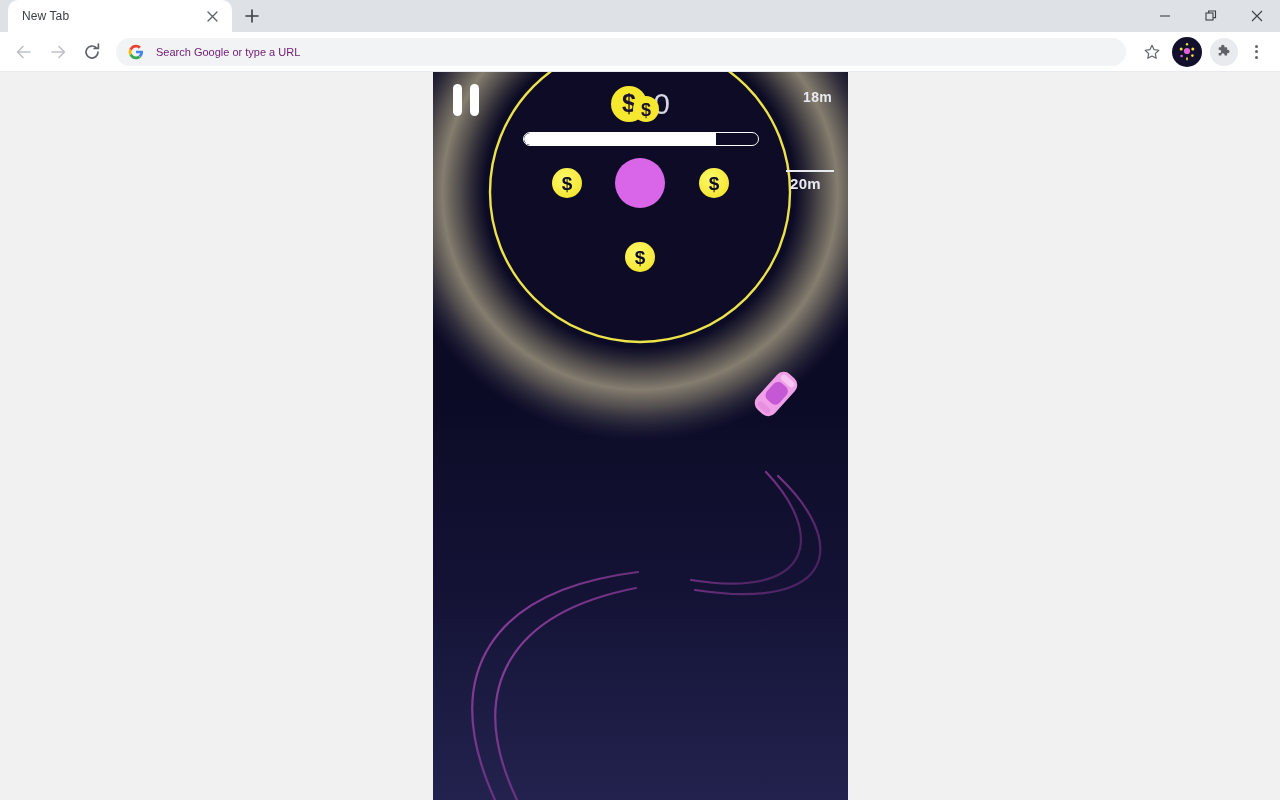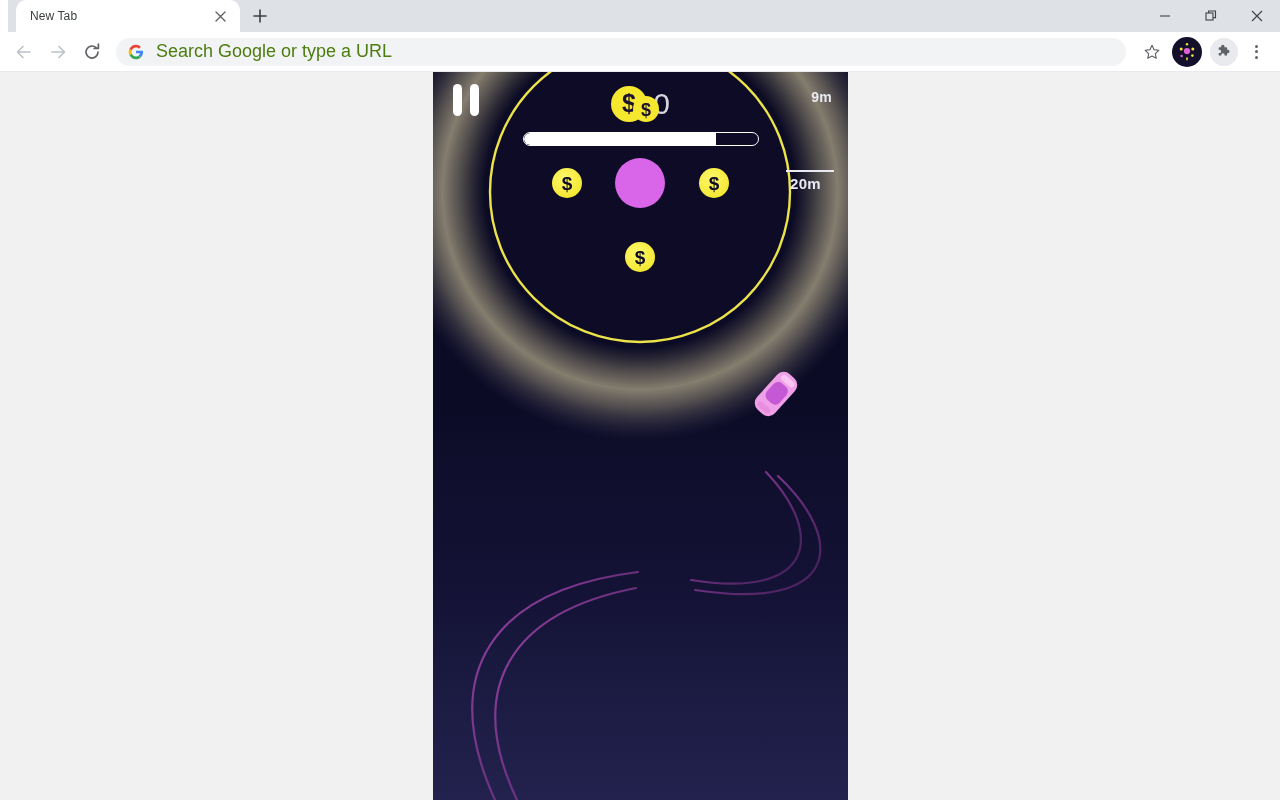--- a/index.html
+++ b/index.html
@@ -8,21 +8,21 @@
     font-family:"Liberation Sans", sans-serif;
     background:#ffffff;
   }
 
   
   #browser-window { width:1280px; height:800px; display:flex; flex-direction:column; background:#ffffff; }
 
   
   .tabstrip {
     height:32px; background:#dee1e6; display:flex; align-items:flex-end;
-    position:relative; flex:0 0 32px;margin-left:8px;
+    position:relative; flex:0 0 32px;
   }
   .tab {
     width:224px; height:32px; background:#ffffff;
     border-radius:10px 10px 0 0; display:flex; align-items:center;
     padding:0 10px 0 14px; position:relative; margin-left:8px;
   }
   .tab-title {
     flex:1; font-size:12px; color:#3c4043; white-space:nowrap;
     overflow:hidden; text-overflow:ellipsis; letter-spacing:.1px;
   }
@@ -53,21 +53,21 @@
     width:32px; height:32px; border-radius:50%; display:flex;
     align-items:center; justify-content:center; margin-right:2px; color:#5f6368;
   }
   .nav-btn.disabled { color:#bdc1c6; }
   .nav-btn svg { display:block; }
   .omnibox {
     flex:1; height:28px; background:#f1f3f4; border-radius:14px;
     display:flex; align-items:center; padding:0 12px; margin:0 8px 0 6px;
   }
   .g-icon { width:16px; height:16px; margin-right:12px; flex:0 0 16px; }
-  .omnibox-text { font-size:18px; color:#4d7c0f; white-space:nowrap; }
+  .omnibox-text { font-size:11px; color:#701a75; white-space:nowrap; }
   .tb-icon {
     width:32px; height:32px; border-radius:50%; display:flex;
     align-items:center; justify-content:center; margin-left:2px; color:#5f6368;
   }
   .tb-icon svg { display:block; }
   .profile-pill {
     width:30px; height:30px; border-radius:50%; background:#12102b;
     display:flex; align-items:center; justify-content:center; margin-left:4px;
     position:relative; overflow:hidden;
   }
@@ -311,21 +311,21 @@
               <text x="13" y="20" text-anchor="middle" font-family="Liberation Sans, sans-serif" font-size="18" font-weight="bold" fill="#1a1030">$</text>
             </svg>
           </span>
           <span class="coin-count">0</span>
         </div>
 
         <div class="progress-track">
           <div class="progress-fill" id="progress-fill" style="width: 82%;"></div>
         </div>
 
-        <div class="dist-15">9m</div>
+        <div class="dist-15">18m</div>
 
         <div class="dist-20-wrap">
           <div class="dist-20-line"></div>
           <div class="dist-20">20m</div>
         </div>
 
       </div>
     </div>
   </div>
 </div>

